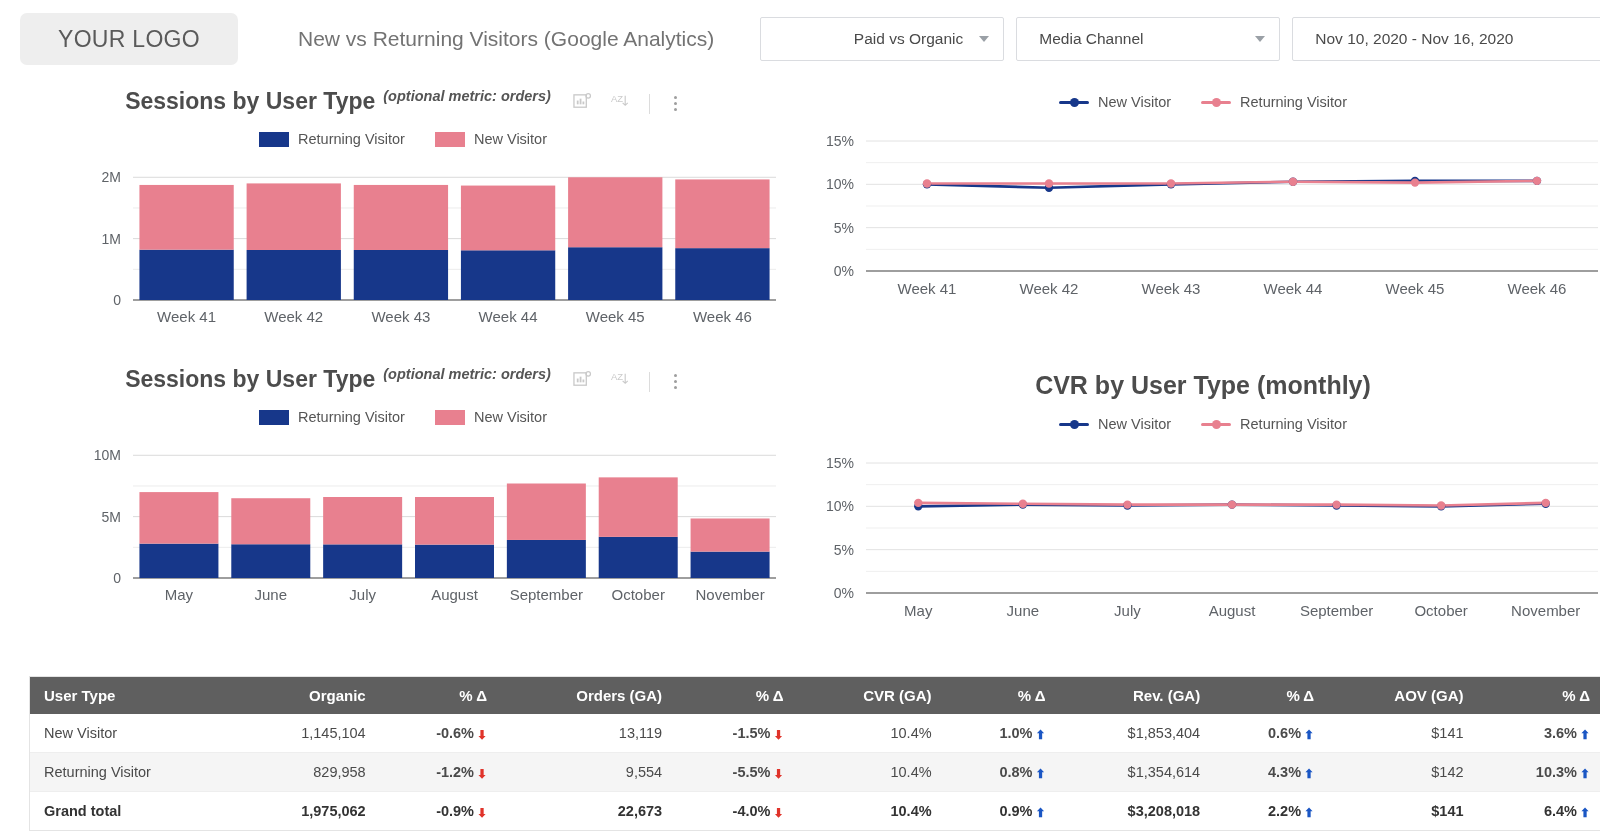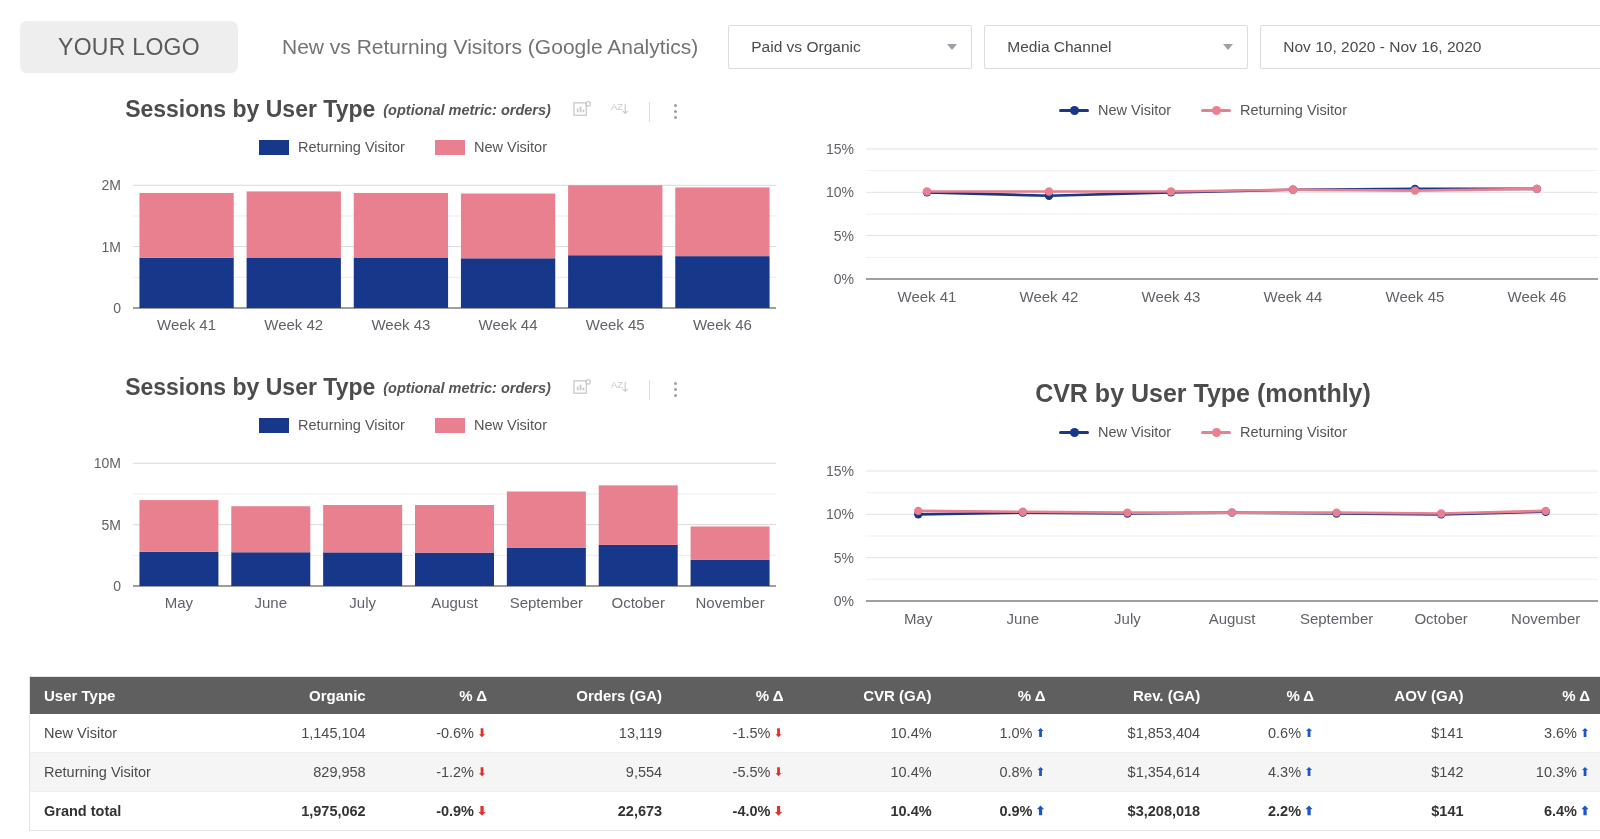--- a/index.html
+++ b/index.html
@@ -12,22 +12,21 @@
     color: #3c3c3c;
     overflow: hidden;
   }
 
   
   .header {
     height: 78px;
     display: flex;
     align-items: center;
     padding: 0 20px;
-    gap: 0;
-    margin-top: 8px;
+    gap: 16px;
   }
   .logo-box {
     width: 218px;
     height: 52px;
     background: #eeeeee;
     border-radius: 7px;
     display: flex;
     align-items: center;
     justify-content: center;
     flex: none;
@@ -55,21 +54,21 @@
     border-radius: 2px;
     background: #fff;
     display: flex;
     align-items: center;
     justify-content: space-between;
     padding: 0 14px 0 22px;
     font-size: 15.5px;
     color: #4a4a4a;
     white-space: nowrap;
   }
-  .filter-ctl.w1 { width: 244px; }
+  .filter-ctl.w1 { width: 244px; justify-content: flex-end; }
   .filter-ctl.w2 { width: 264px; }
   .filter-ctl.w3 { width: 392px; }
   .caret {
     width: 0; height: 0;
     border-left: 5px solid transparent;
     border-right: 5px solid transparent;
     border-top: 6px solid #9aa0a6;
     margin-left: 16px;
     flex: none;
   }
@@ -97,21 +96,21 @@
     color: #4c4c4c;
     white-space: nowrap;
   }
   .bar-sub {
     font-size: 14.5px;
     font-style: italic;
     font-weight: bold;
     color: #555;
     margin-left: 8px;
     position: relative;
-    top: 6px;
+    top: 0;
     white-space: nowrap;
   }
   .head-icons {
     display: flex;
     align-items: center;
     gap: 18px;
     margin-left: 22px;
     position: relative;
     top: 4px;
   }
@@ -189,21 +188,21 @@
   tbody td {
     padding: 11px 14px;
     text-align: right;
     color: #4a4a4a;
     white-space: nowrap;
     border-bottom: 1px solid #eeeeee;
   }
   tbody td.left { text-align: left; }
   tbody tr.alt td { background: #f5f5f5; }
   tbody tr.total td { font-weight: bold; color: #333; border-bottom: none; }
-  .delta { display: inline-flex; align-items: center; justify-content: flex-end; gap: 3px; }
+  .delta { display: inline-flex; align-items: flex-end; justify-content: flex-end; gap: 3px; font-weight: bold; }
   .arw { font-size: 12px; line-height: 1; position: relative; top: 0px; }
   .arw.up { color: #1a56c4; }
   .arw.down { color: #e0332a; }
 </style>
 </head>
 <body>
 
 <div class="header">
   <div class="logo-box">
     <span class="logo-text">YOUR LOGO</span>

